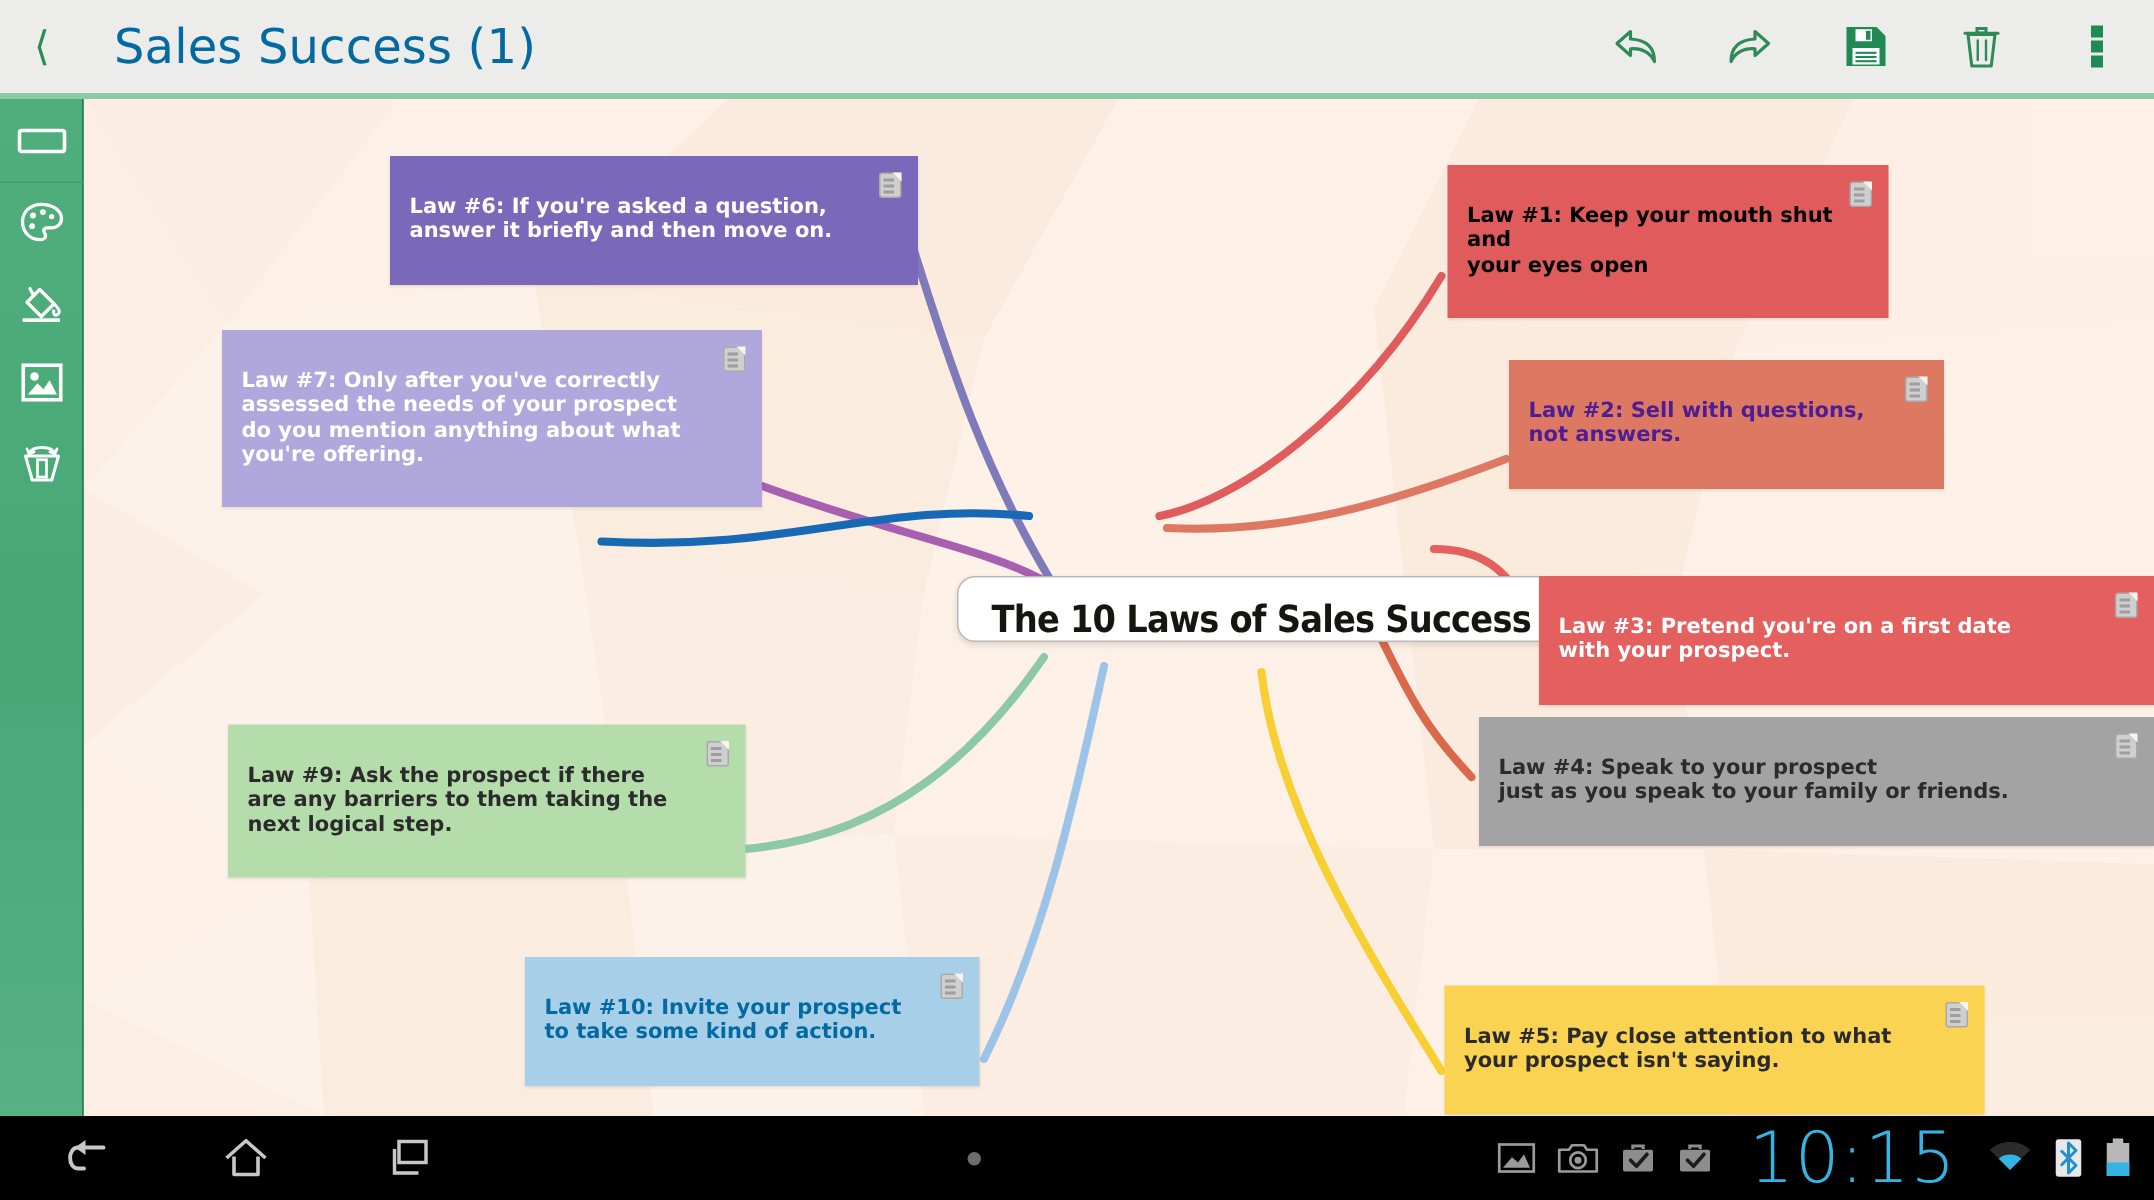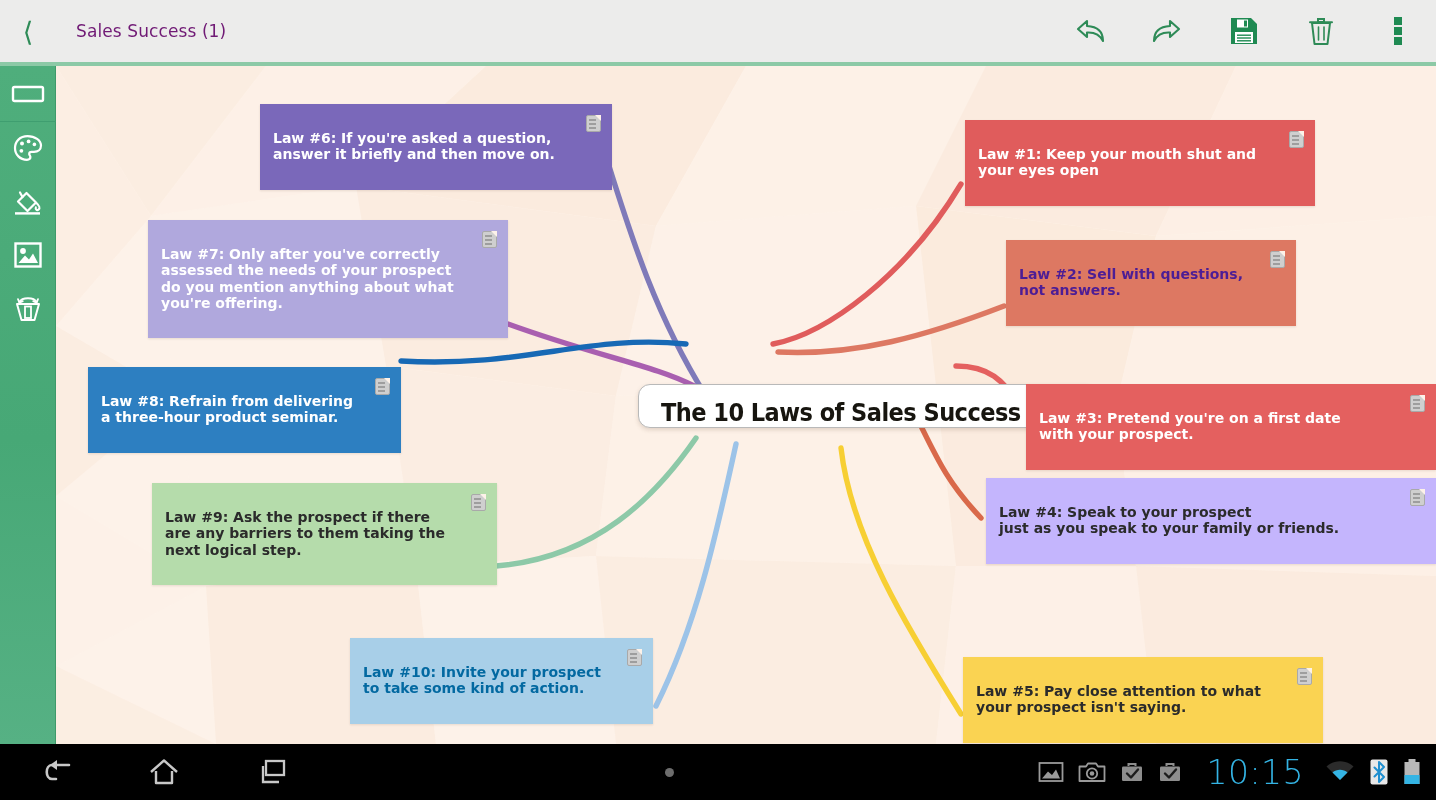--- a/index.html
+++ b/index.html
@@ -19,21 +19,21 @@
   .appbar-underline {
     position:absolute; left:0; top:62px; width:1436px; height:4px;
     background:#8cc9a6;
   }
   .back-chevron {
     width:56px; height:62px; display:flex; align-items:center; justify-content:center;
     color:#2e8b57; font-size:27px; line-height:1; font-weight:400;
     font-family:"DejaVu Sans", sans-serif;
   }
   .app-title {
-    font-size:17px; color:#701a75; font-family:"DejaVu Sans", sans-serif;
+    font-size:32px; color:#0369a1; font-family:"DejaVu Sans", sans-serif;
     letter-spacing:0.1px; margin-left:20px; white-space:nowrap;
   }
   .appbar-spacer { flex:1; }
   .tb-btn {
     width:77px; height:62px; display:flex; align-items:center; justify-content:center;
   }
   .tb-btn svg { display:block; }
 
   
   .rail {
@@ -111,21 +111,21 @@
     position:absolute; left:0; bottom:0; width:1436px; height:56px;
     background:#000; display:flex; align-items:center;
   }
   .nav-group { display:flex; align-items:center; gap:52px; padding-left:28px; }
   .nav-btn { width:56px; height:56px; display:flex; align-items:center; justify-content:center; }
   .sys-spacer { flex:1; display:flex; align-items:center; justify-content:center; }
   .menu-dot { width:9px; height:9px; border-radius:50%; background:#6d6d6d; }
   .status-group { display:flex; align-items:center; gap:14px; padding-right:14px; }
   .status-icn { display:flex; align-items:center; justify-content:center; }
   .clock {
-    color:#34b4e4; font-size:33px; font-family:"DejaVu Sans", sans-serif;
+    color:#34b4e4; font-size:47px; font-family:"DejaVu Sans", sans-serif;
     font-weight:300; letter-spacing:0.5px; margin:0 6px 0 10px;
   }
 </style>
 </head>
 <body>
 
 <div id="app">
 
   <div class="appbar">
     <div class="back-chevron">
@@ -262,39 +262,39 @@
       <path d="M345,295 C470,302 530,268 630,278" stroke="#1769b5" stroke-width="5.4"></path>
       <path d="M440,500 C540,492 600,430 640,372" stroke="#8dc9a8" stroke-width="5.4"></path>
       <path d="M600,640 C640,560 660,470 680,378" stroke="#9cc3e8" stroke-width="5.4"></path>
     </svg>
 
     <div class="center-node" style="left:582px; top:318px;">
       <span class="ctext">The 10 Laws of Sales Success</span>
       <span class="center-pill"></span>
     </div>
 
-    <div class="node" style="left:909px; top:54px; width:350px; background:#e05c5c; color:#ffffff;">
+    <div class="node" style="left:909px; top:44px; width:294px; background:#e05c5c; color:#000000;">
       <span>Law #1: Keep your mouth shut and
 your eyes open</span>
       <span class="note-icon" style="right:11px; top:11px;"></span>
     </div>
 
     <div class="node" style="left:950px; top:174px; width:290px; background:#dd7862; color:#4c1d95;">
       <span>Law #2: Sell with questions,
 not answers.</span>
       <span class="note-icon" style="right:11px; top:11px;"></span>
     </div>
 
     <div class="node" style="left:970px; top:318px; width:410px; background:#e4605f; color:#ffffff;">
       <span>Law #3: Pretend you're on a first date
 with your prospect.</span>
       <span class="note-icon" style="right:11px; top:11px;"></span>
     </div>
 
-    <div class="node" style="left:930px; top:412px; width:450px; background:#c4b5fd; color:#2b2b2b;">
+    <div class="node" style="left:930px; top:412px; width:450px; background:#a3a3a3; color:#2b2b2b;">
       <span>Law #4: Speak to your prospect
 just as you speak to your family or friends.</span>
       <span class="note-icon" style="right:11px; top:11px;"></span>
     </div>
 
     <div class="node" style="left:907px; top:591px; width:360px; background:#fad352; color:#2b2b2b;">
       <span>Law #5: Pay close attention to what
 your prospect isn't saying.</span>
       <span class="note-icon" style="right:11px; top:11px;"></span>
     </div>
@@ -306,25 +306,20 @@
     </div>
 
     <div class="node" style="left:92px; top:154px; width:360px; background:#b0a8dd; color:#ffffff;">
       <span>Law #7: Only after you've correctly
 assessed the needs of your prospect
 do you mention anything about what
 you're offering.</span>
       <span class="note-icon" style="right:11px; top:11px;"></span>
     </div>
 
-    <div class="node" style="left:32px; top:301px; width:313px; background:#2d7fc1; color:#ffffff;">
-      <span>Law #8: Refrain from delivering
-a three-hour product seminar.</span>
-      <span class="note-icon" style="right:11px; top:11px;"></span>
-    </div>
 
     <div class="node" style="left:96px; top:417px; width:345px; background:#b5dcab; color:#2b2b2b;">
       <span>Law #9: Ask the prospect if there
 are any barriers to them taking the
 next logical step.</span>
       <span class="note-icon" style="right:11px; top:11px;"></span>
     </div>
 
     <div class="node" style="left:294px; top:572px; width:303px; background:#a8cfe8; color:#0369a1;">
       <span>Law #10: Invite your prospect

